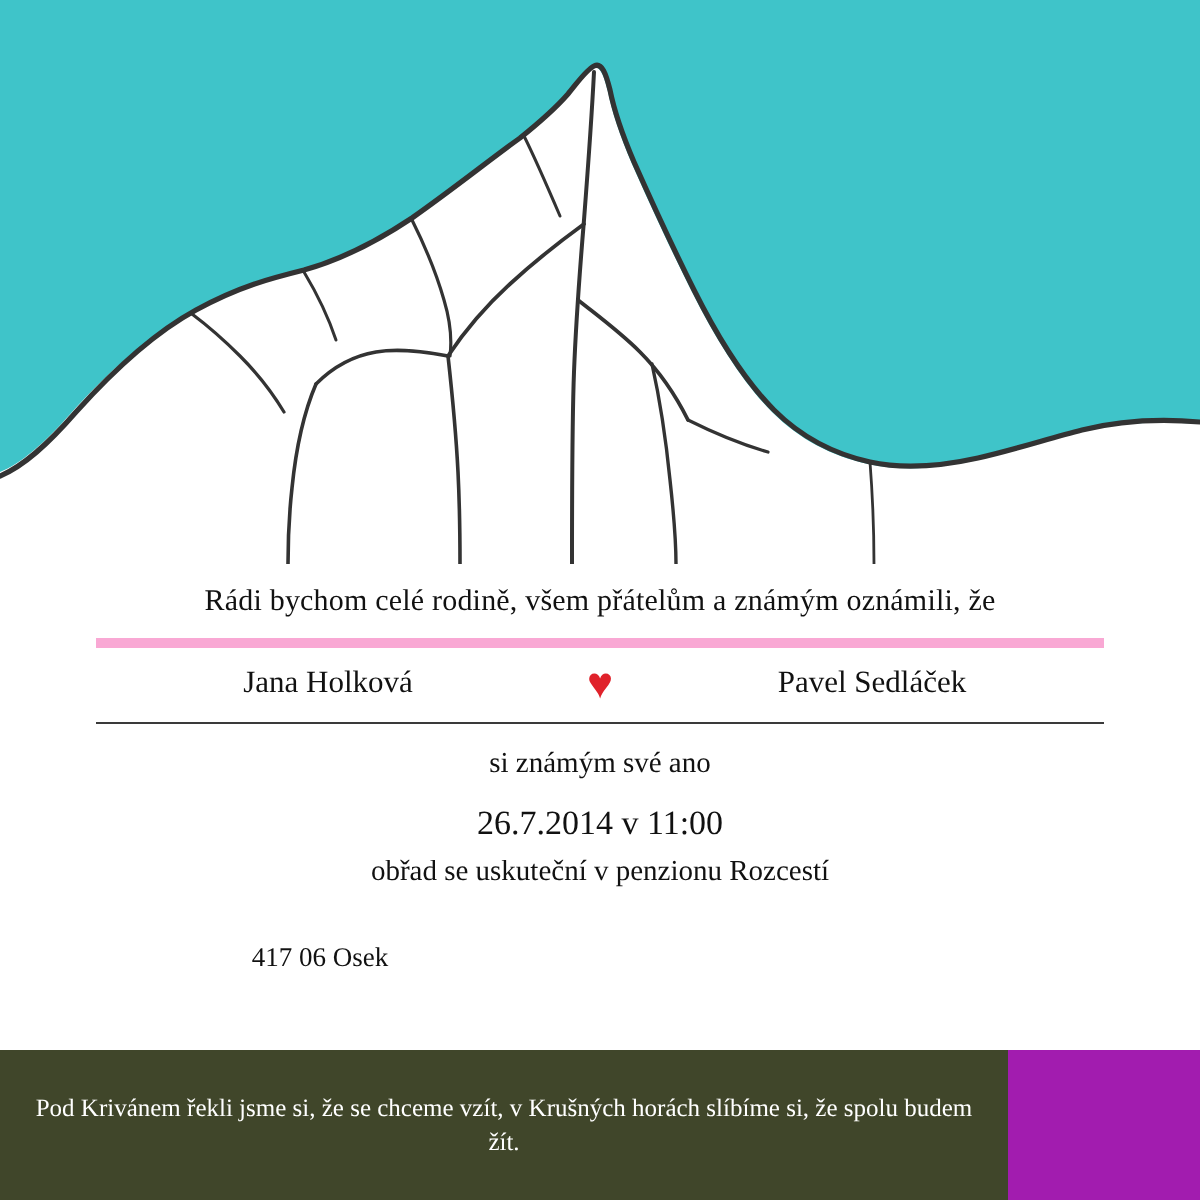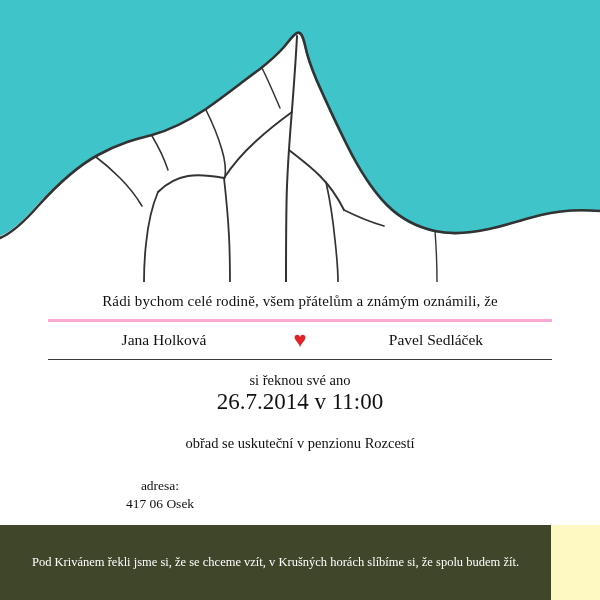--- a/index.html
+++ b/index.html
@@ -10,21 +10,21 @@
     width: 600px;
     height: 600px;
     background: #ffffff;
     font-family: "Liberation Serif", serif;
     overflow: hidden;
   }
   #card {
     position: relative;
     width: 600px;
     height: 600px;
-    background: #fef9c3;
+    background: #a21caf;
     overflow: hidden;
   }
   
   #sky {
     position: absolute;
     left: 0;
     top: 0;
     width: 600px;
     height: 282px;
     background: #3fc4c9;
@@ -47,21 +47,21 @@
   }
   .announce {
     text-align: center;
     font-size: 15px;
     color: #111111;
     padding-top: 11px;
     letter-spacing: 0.1px;
   }
   .names-wrap {
     margin: 9px 48px 0 48px;
-    border-top: 3px solid #f9a8d4;
+    border-top: 5px solid #f9a8d4;
     border-bottom: 1px solid #3a3a3a;
     padding: 7px 0 8px 0;
     display: flex;
     align-items: center;
     justify-content: space-between;
   }
   .name {
     flex: 1 1 0;
     text-align: center;
     font-size: 15.5px;
@@ -76,49 +76,50 @@
     line-height: 1;
   }
   .vow {
     text-align: center;
     font-size: 14.5px;
     color: #111111;
     margin-top: 12px;
   }
   .date {
     text-align: center;
-    font-size: 23px;
+    font-size: 17px;
     color: #111111;
+    margin-top: 11px;
   }
   .place {
     text-align: center;
     font-size: 14.5px;
     color: #111111;
-    margin-top: 20px;
+    margin-top: 6px;
   }
   .details {
     display: flex;
     justify-content: space-between;
     margin: 25px 60px 0 60px;
     font-size: 13.5px;
     color: #111111;
   }
   .detail-col {
     text-align: center;
     line-height: 1.35;
   }
   .detail-col.left { width: 200px; }
   .detail-col.right { width: 200px; }
   .detail-title { }
   
   #footer {
     position: absolute;
     left: 0;
     top: 525px;
-    width: 551px;
+    width: 504px;
     height: 75px;
     background: #40462a;
     color: #ffffff;
     display: flex;
     align-items: center;
     justify-content: center;
   }
   .footer-text {
     font-size: 12.5px;
     text-align: center;
@@ -166,27 +167,26 @@
   <div id="content">
 
     <div class="announce">Rádi bychom celé rodině, všem přátelům a známým oznámili, že</div>
 
     <div class="names-wrap">
       <div class="name">Jana Holková</div>
       <div class="heart">♥</div>
       <div class="name">Pavel Sedláček</div>
     </div>
 
-    <div class="vow">si řeknou své ano</div>
+    <div class="vow">si známým své ano</div>
     <div class="date">26.7.2014 v 11:00</div>
     <div class="place">obřad se uskuteční v penzionu Rozcestí</div>
 
     <div class="details">
       <div class="detail-col left">
-        <div class="detail-title">adresa:</div>
         <div>417 06 Osek</div>
       </div>
     </div>
 
   </div>
 
   <div id="footer">
     <div class="footer-text">Pod Krivánem řekli jsme si, že se chceme vzít, v Krušných horách slíbíme si, že spolu budem žít.</div>
   </div>
 

